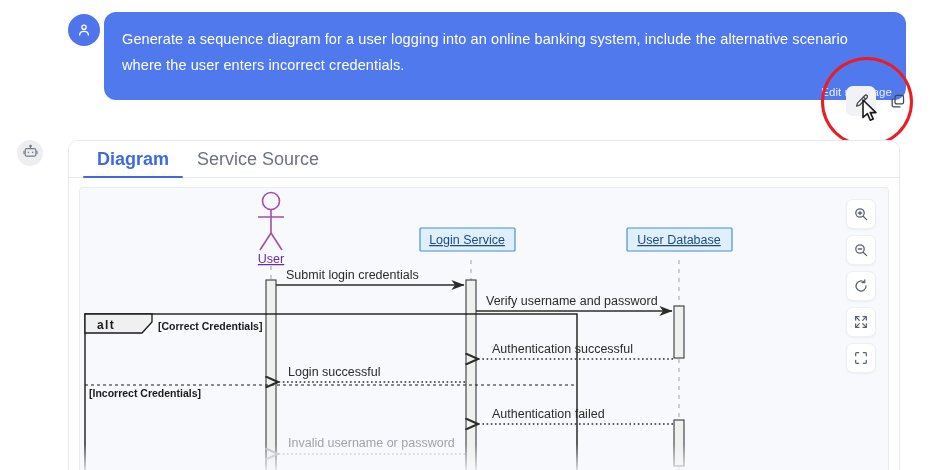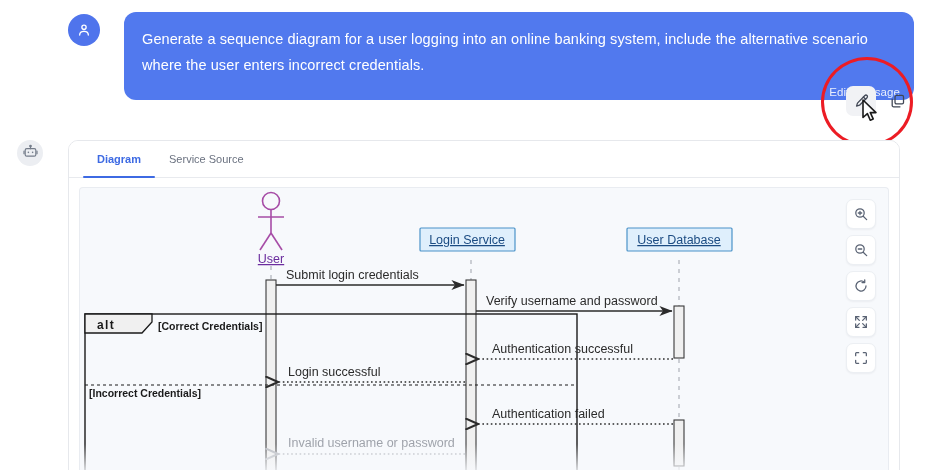--- a/index.html
+++ b/index.html
@@ -19,21 +19,21 @@
   }
 
   
   .msg-row {
     position: absolute;
     left: 0; top: 0;
     width: 934px;
     padding: 12px 20px 0 68px;
     display: flex;
     align-items: flex-start;
-    gap: 24px;
+    gap: 4px;
   }
   .avatar-user {
     flex: 0 0 auto;
     width: 32px; height: 32px;
     border-radius: 50%;
     background: #4F74EC;
     display: flex; align-items: center; justify-content: center;
     margin-top: 2px;
   }
   .avatar-user svg { display:block; }
@@ -124,21 +124,21 @@
     height: 37px;
     display: flex;
     align-items: stretch;
     padding: 0 14px;
     border-bottom: 1px solid #e8eaee;
     background: #ffffff;
   }
   .tab {
     display: flex; align-items: center;
     padding: 0 14px;
-    font-size: 11px;
+    font-size: 18px;
     color: #6b7280;
     position: relative;
     background: transparent;
     border: none;
     font-family: "Liberation Sans", sans-serif;
   }
   .tab.active { color: #3d6ae3; font-weight: bold; }
   .tab.active::after {
     content: "";
     position: absolute;

